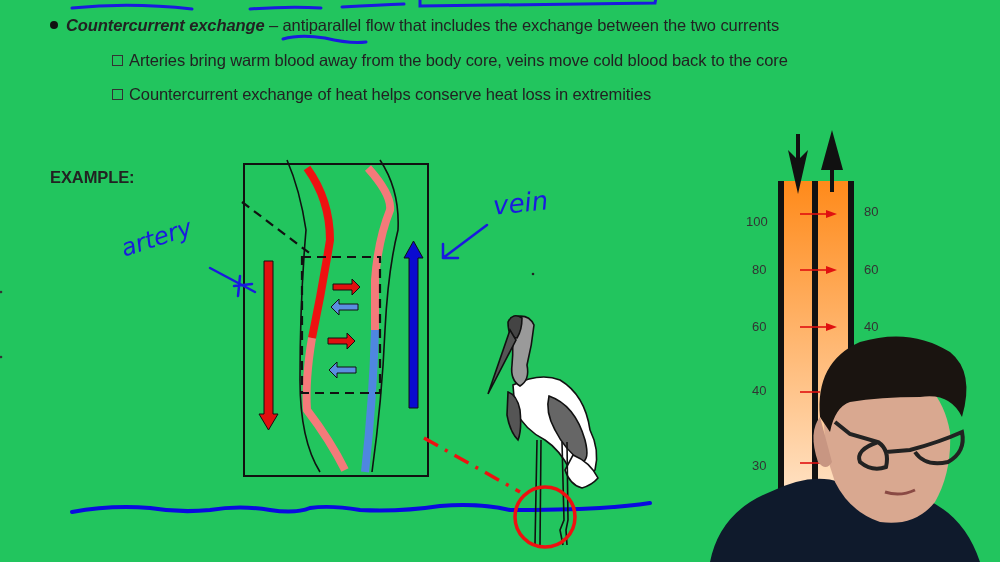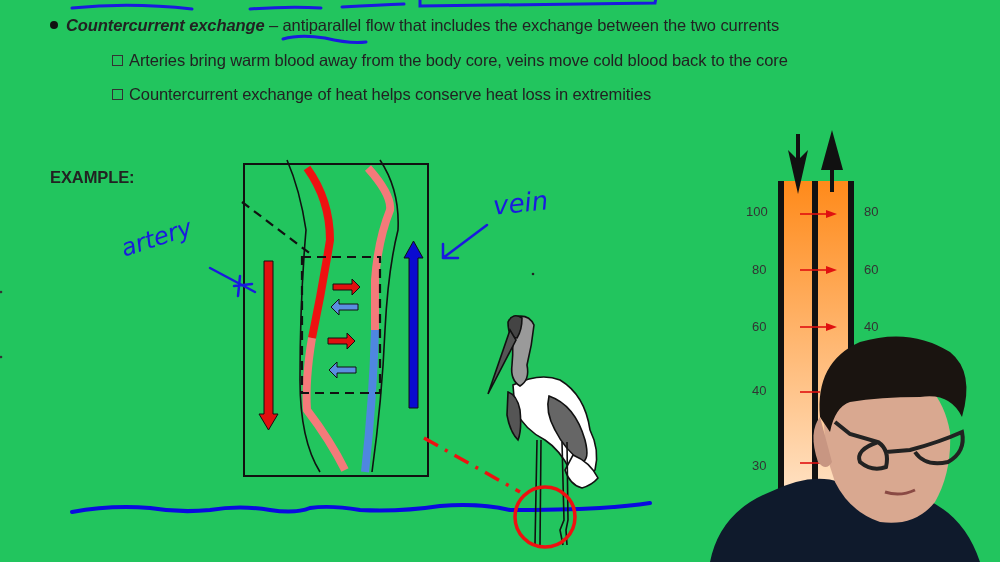--- a/index.html
+++ b/index.html
@@ -137,21 +137,21 @@
       <path d="M800 327 L830 327" stroke="#e01010" stroke-width="1.6"></path>
         <path d="M826 323 L837 327 L826 331 Z" fill="#e01010"></path>
       <path d="M800 392 L820 392" stroke="#e01010" stroke-width="1.6"></path>
       <path d="M800 463 L820 463" stroke="#e01010" stroke-width="1.6"></path>
     </g>
   </svg>
 
   <div class="handwrite" style="left:120px; top:224px; font-size:24px; transform:rotate(-18deg);">artery</div>
   <div class="handwrite" style="left:493px; top:188px; font-size:26px; transform:rotate(-6deg);">vein</div>
 
-  <div class="temp-label" style="left:746px; top:204px;">100</div>
+  <div class="temp-label" style="left:746px; top:214px;">100</div>
   <div class="temp-label" style="left:752px; top:262px;">80</div>
   <div class="temp-label" style="left:752px; top:319px;">60</div>
   <div class="temp-label" style="left:752px; top:383px;">40</div>
   <div class="temp-label" style="left:752px; top:458px;">30</div>
   <div class="temp-label" style="left:864px; top:204px;">80</div>
   <div class="temp-label" style="left:864px; top:262px;">60</div>
   <div class="temp-label" style="left:864px; top:319px;">40</div>
 
   <svg class="webcam" width="300" height="240" viewBox="0 0 300 240">
 

